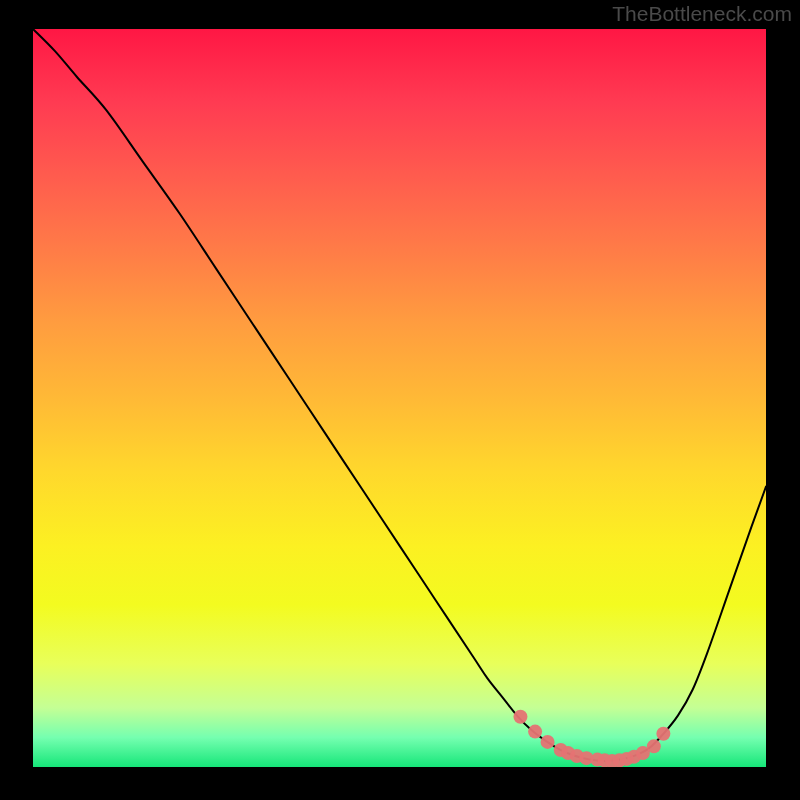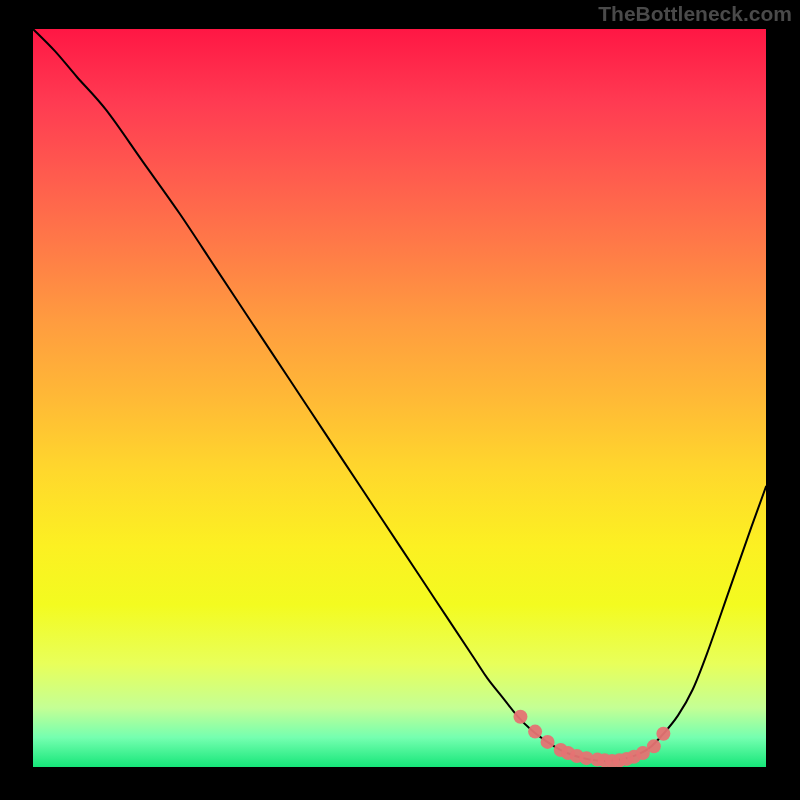--- a/index.html
+++ b/index.html
@@ -14,21 +14,21 @@
     position: relative;
     font-family: Arial, sans-serif;
     overflow: hidden;
   }
   .watermark {
     position: absolute;
     top: 2px;
     right: 8px;
     color: #4a4a4a;
     font-size: 21px;
-    font-weight: 700;
+    font-weight: 400;
     z-index: 10;
   }
   .plot-area {
     position: absolute;
     left: 33px;
     top: 29px;
     width: 733px;
     height: 738px;
     background: linear-gradient(to bottom,
       #ff1744 0%,

